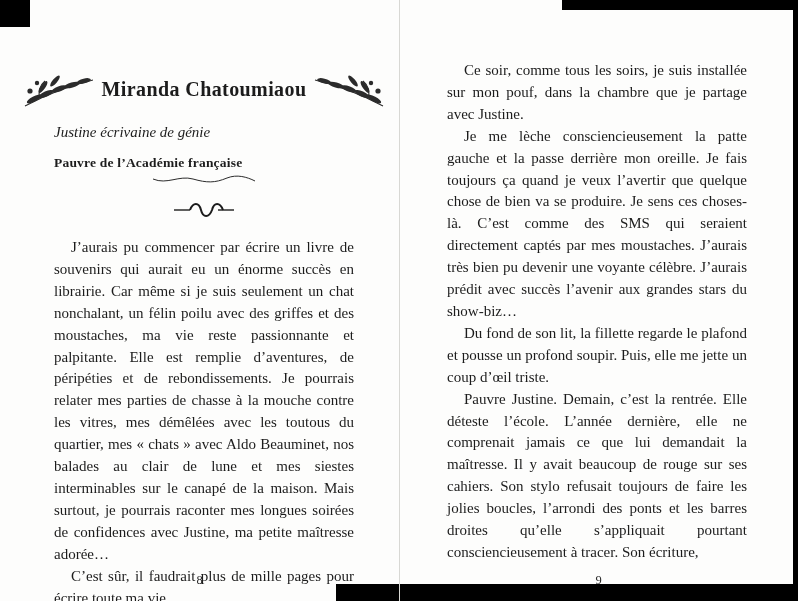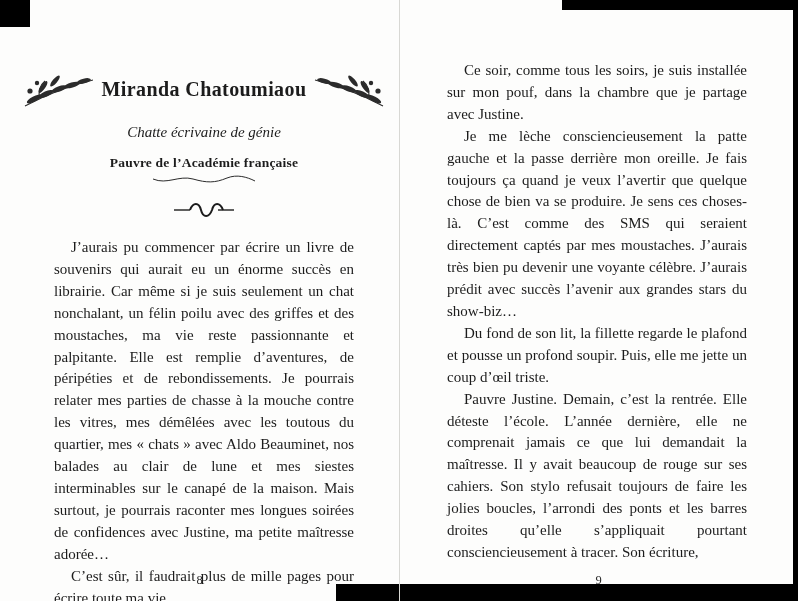--- a/index.html
+++ b/index.html
@@ -18,21 +18,21 @@
   .edge-tr { left: 562px; top: 0; width: 236px; height: 10px; }
   .edge-r  { right: 0; top: 0; width: 5px; height: 601px; }
   .edge-b  { left: 336px; top: 584px; width: 462px; height: 17px; }
   .gutter  { position: absolute; left: 399px; top: 0; width: 1px; height: 601px; background: #d8d8d4; }
 
   .page { position: absolute; top: 0; height: 601px; width: 399px; box-sizing: border-box; }
   .page.left  { left: 0;  padding: 0 45px 0 54px; }
   .page.right { left: 399px; padding: 0 51px 0 48px; }
 
   
-  .chapter-header { text-align: center; margin-top: 66px; }
+  .chapter-header { margin-top: 66px; }
   .title-row { display: flex; align-items: center; justify-content: center; gap: 6px; }
   .title-row h1 {
     font-size: 20px;
     font-weight: bold;
     margin: 0;
     letter-spacing: 0.4px;
     white-space: nowrap;
   }
   .branch { display: inline-block; line-height: 0; flex: 0 0 auto; }
   .branch.mirrored svg { transform: scaleX(-1); }
@@ -118,21 +118,21 @@
               <ellipse cx="50" cy="19" rx="8" ry="2.6" transform="rotate(-16 50 19)"></ellipse>
               <ellipse cx="62" cy="15" rx="7" ry="2.4" transform="rotate(-14 62 15)"></ellipse>
               <ellipse cx="21" cy="21" rx="7" ry="2.3" transform="rotate(-55 21 21)"></ellipse>
               <ellipse cx="33" cy="15" rx="7" ry="2.3" transform="rotate(-50 33 15)"></ellipse>
               <circle cx="8" cy="25" r="2.6"></circle>
               <circle cx="15" cy="17" r="2.2"></circle>
             </g>
           </svg>
         </span>
       </div>
-      <div class="subtitle">Chatte écrivaine de génie</div>
+      <div class="subtitle">Justine écrivaine de génie</div>
       <div class="affiliation">Pauvre de l’Académie française</div>
       <span class="flourish">
         <svg width="110" height="12" viewBox="0 0 110 12" aria-hidden="true">
           <path d="M4,6 C18,12 30,2 44,6 C58,10 66,10 78,5 C88,1 98,4 106,8" stroke="#2b2b2b" fill="none" stroke-width="1"></path>
         </svg>
       </span>
       <span class="separator">
         <svg width="64" height="18" viewBox="0 0 64 18" aria-hidden="true">
           <g stroke="#1c1c1c" fill="none">
             <path d="M2,9 H18" stroke-width="1.4"></path>

